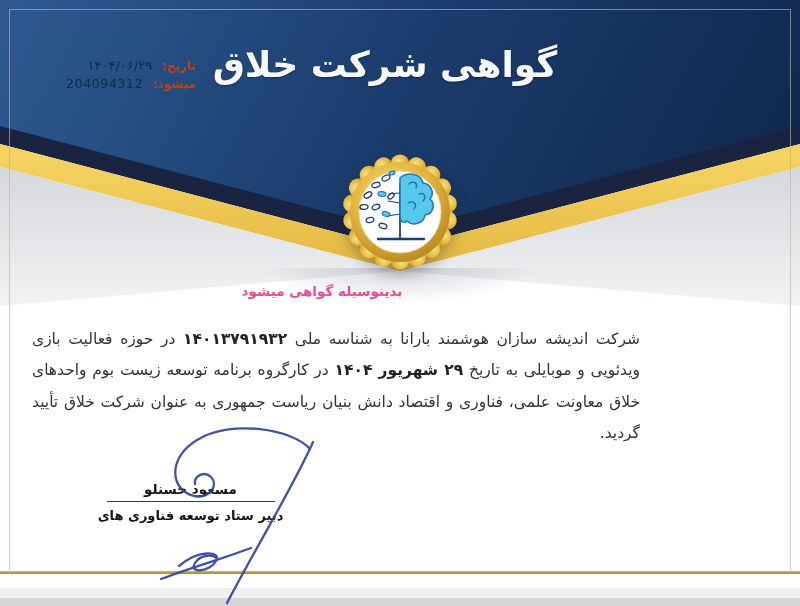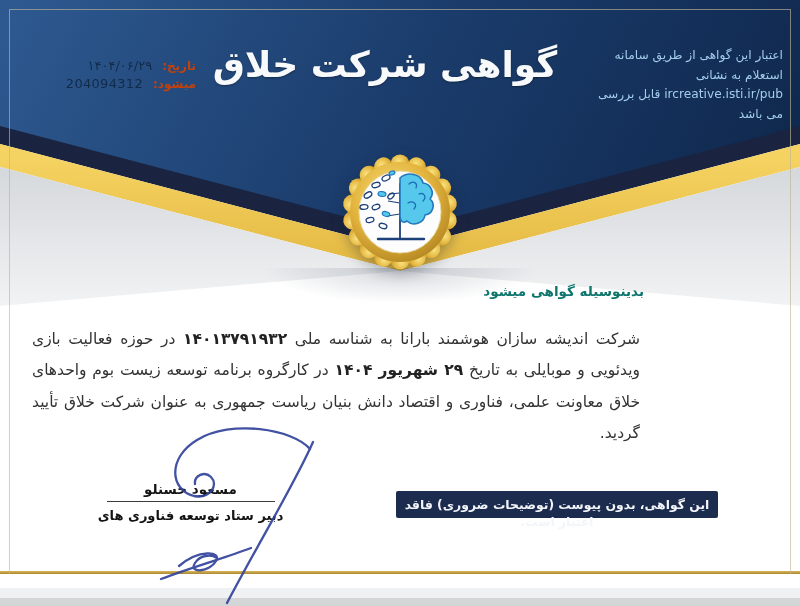--- a/index.html
+++ b/index.html
@@ -30,22 +30,22 @@
     text-shadow:0 1px 2px rgba(0,0,0,.35);}
   .meta{position:absolute;top:57px;left:46px;width:150px;z-index:4;direction:rtl;}
   .meta-row{display:flex;align-items:baseline;gap:10px;line-height:18px;}
   .meta-label{font-size:12px;font-weight:bold;color:#c2410c;}
   .meta-value{font-size:13px;color:#122b4a;letter-spacing:.3px;}
   .verify{position:absolute;top:46px;right:17px;width:188px;z-index:4;direction:rtl;
     text-align:right;font-size:12.2px;line-height:19.5px;color:#a3cdea;}
 
   .medal{position:absolute;left:339px;top:151px;width:122px;height:122px;z-index:5;
     filter:drop-shadow(0 4px 7px rgba(20,30,50,.35));}
-  .certify{position:absolute;top:283px;left:0;width:644px;z-index:4;text-align:right;
-    font-size:13.5px;font-weight:600;color:#0f766e;direction:rtl;}
+  .certify{position:absolute;top:283px;left:0;width:644px;z-index:4;text-align:center;
+    font-size:13.5px;font-weight:600;color:#ec4899;direction:rtl;}
   .body-text{position:absolute;top:308px;left:0;width:672px;box-sizing:border-box;z-index:4;
     padding:0 32px;direction:rtl;text-align:justify;font-size:15.5px;line-height:31.5px;color:#333;}
   .body-text .b{font-weight:bold;color:#222;}
 
   .sig-block{position:absolute;top:481px;left:88px;width:205px;z-index:5;text-align:center;direction:rtl;}
   .sig-name{font-size:13.5px;font-weight:bold;color:#141414;}
   .sig-rule{width:168px;margin:4px auto 3px;border-top:1.4px solid #3c3c3c;}
   .sig-role{font-size:13px;font-weight:bold;color:#141414;line-height:21px;}
   .sig-scrawl{position:absolute;left:103px;top:427px;width:232px;height:182px;z-index:6;pointer-events:none;}
 
@@ -75,21 +75,20 @@
     <div class="meta-row">
       <span class="meta-label">تاریخ:</span>
       <span class="meta-value">۱۴۰۴/۰۶/۲۹</span>
     </div>
     <div class="meta-row">
       <span class="meta-label">میشود:</span>
       <span class="meta-value">204094312</span>
     </div>
   </div>
 
-  <div class="verify">اعتبار این گواهی از طریق سامانه استعلام به نشانی ircreative.isti.ir/pub قابل بررسی می باشد</div>
 
   <div class="medal">
     <svg viewBox="0 0 122 122" width="122" height="122">
       <defs>
         <radialGradient id="gold" cx="42%" cy="35%" r="75%">
           <stop offset="0%" stop-color="#fae27f"></stop>
           <stop offset="55%" stop-color="#e2b33c"></stop>
           <stop offset="100%" stop-color="#a97c1c"></stop>
         </radialGradient>
       </defs>
@@ -152,15 +151,14 @@
   </div>
   <svg class="sig-scrawl" viewBox="0 0 232 182">
     <g fill="none" stroke="#32439b" stroke-width="2.3" stroke-linecap="round" opacity="0.92">
       <path d="M207,22 C190,2 128,-8 94,13 C64,31 67,63 91,69 C107,72 116,58 108,50 C102,44 91,48 92,57"></path>
       <path d="M210,15 C192,56 160,108 124,176"></path>
       <path d="M76,139 C96,122 119,124 113,134 C107,145 85,147 92,136 C97,128 108,127 114,131"></path>
       <path d="M58,152 C92,139 122,131 148,121"></path>
     </g>
   </svg>
 
-  <div class="notice">این گواهی، بدون پیوست (توضیحات ضروری) فاقد اعتبار است.</div>
 
 </div>
 
 </body></html>

